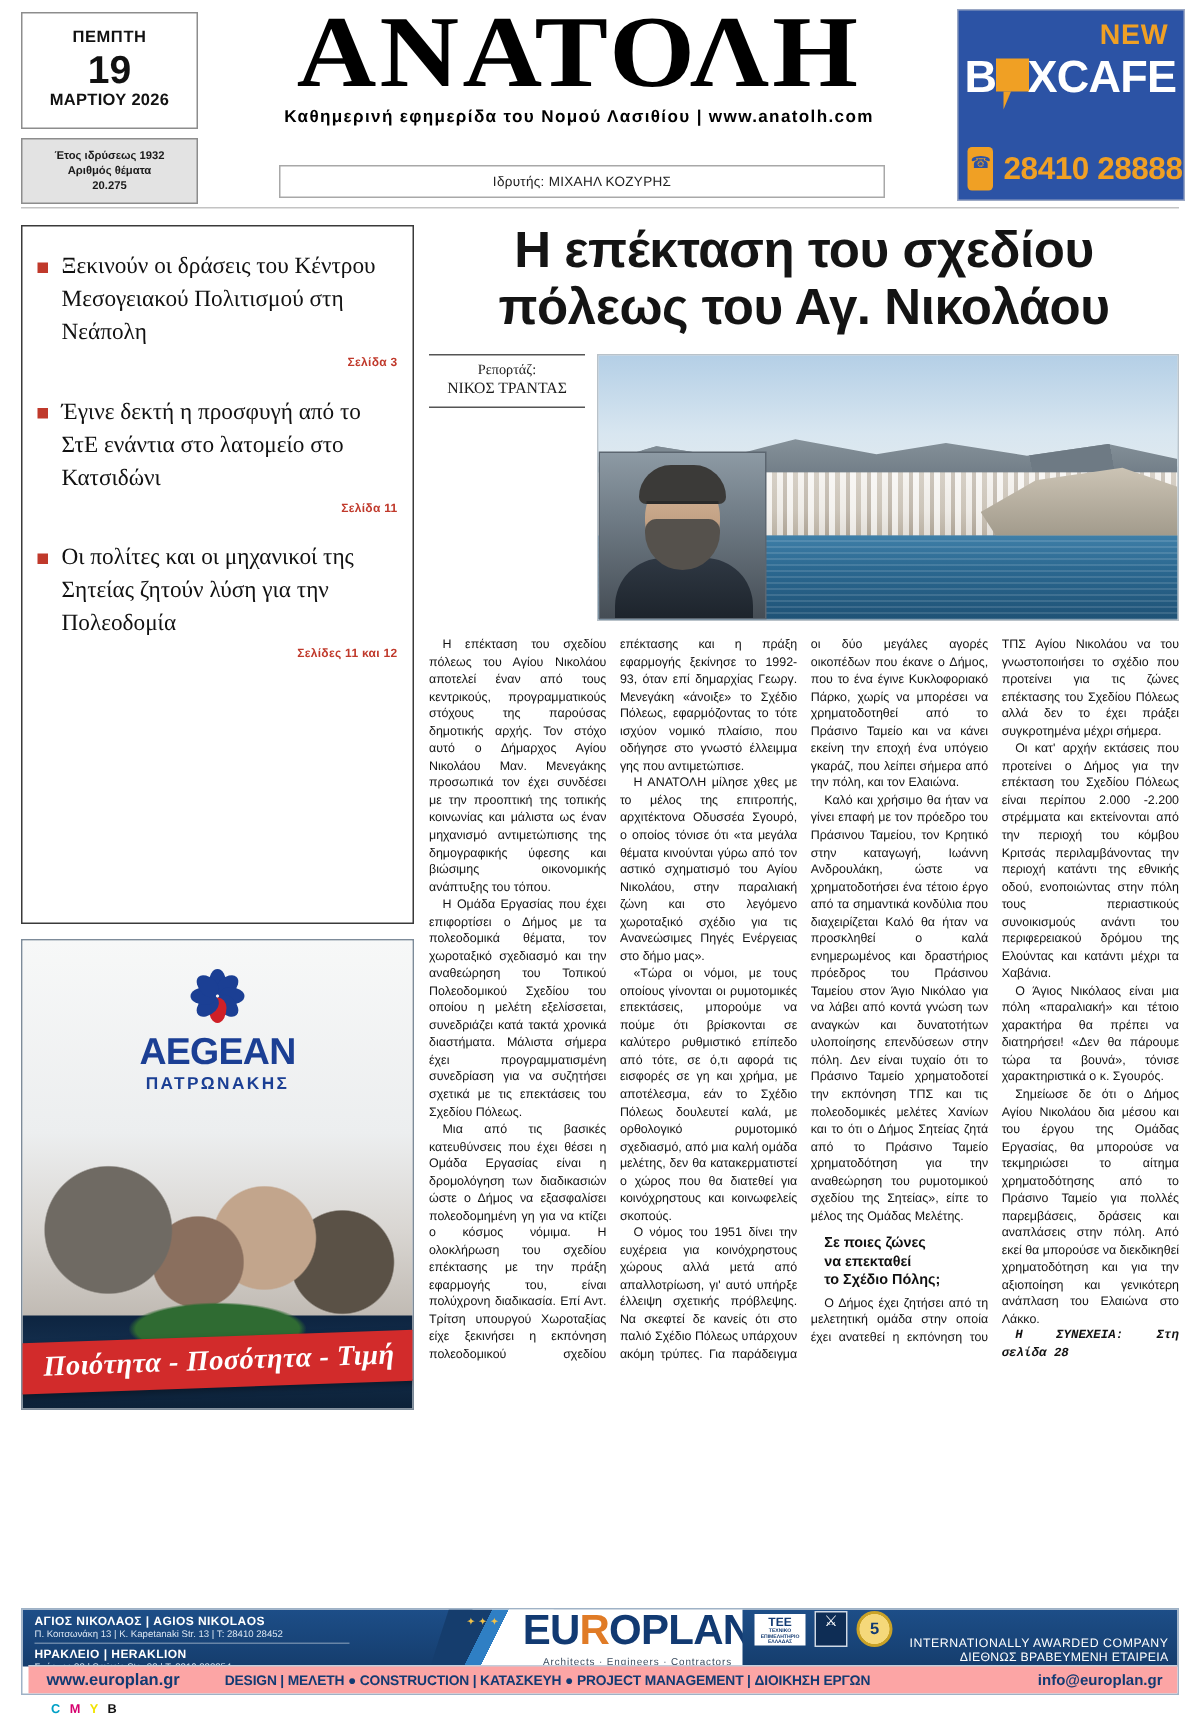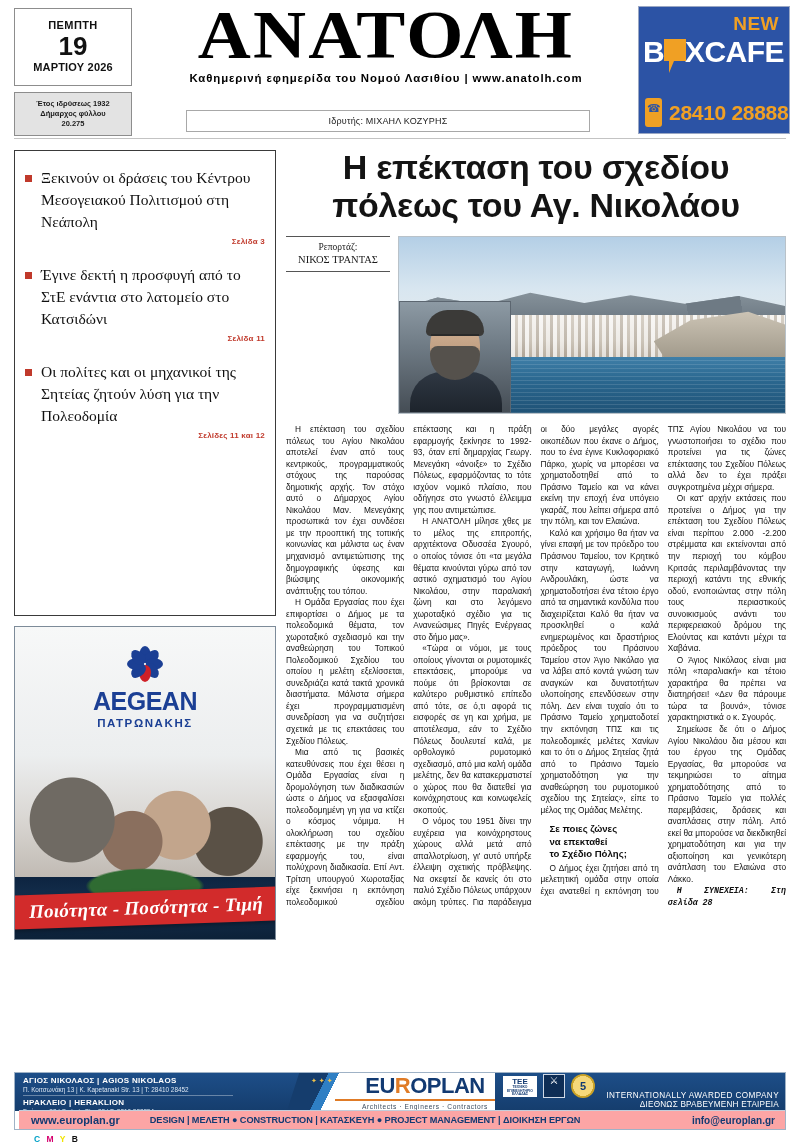--- a/index.html
+++ b/index.html
@@ -347,21 +347,21 @@
   .ep-hr { height:1px; background: rgba(255,255,255,.35); margin: 2px 0; width: 210px; }
   .ep-diag {
     position:absolute; left: 278px; top: 0; width: 70px; height: 38px;
     background: linear-gradient(100deg, #153d6d 0 38%, #2f7fc4 38% 52%, #ffffff 52% 100%);
     transform: skewX(-18deg);
   }
   .ep-logo {
     position: absolute; left: 300px; top: 1px; width: 220px; height: 37px;
     display:flex; flex-direction: column; align-items:center; justify-content:center;
   }
-  .ep-name { font-size: 22px; font-weight: bold; color: #123a72; letter-spacing: -.5px; line-height: 1; }
+  .ep-name { font-size: 28px; font-weight: bold; color: #123a72; letter-spacing: -.5px; line-height: 1; }
   .ep-name i { color: #e07b26; font-style: normal; }
   .ep-tag { font-size: 6.6px; color: #3a4b5e; letter-spacing: .6px; margin-top: 2px; }
   .ep-uline { width: 180px; height: 1.5px; background: #e07b26; margin-top: 2px; }
   .ep-stars { position:absolute; left: 296px; top: 4px; color:#f0c24a; font-size: 7px; letter-spacing:2px; }
 
   .ep-right {
     position: absolute; right: 0; top: 0; width: 290px; height: 38px;
     background: linear-gradient(180deg,#1d4e88,#153d6d);
     color:#fff;
   }
@@ -395,21 +395,21 @@
   <div class="masthead">
 
     <div class="date-box">
       <div class="date-day-name">ΠΕΜΠΤΗ</div>
       <div class="date-num">19</div>
       <div class="date-monthyear">ΜΑΡΤΙΟΥ 2026</div>
     </div>
 
     <div class="issue-box">
       <div>Έτος ιδρύσεως 1932</div>
-      <div>Δήμαρχος φύλλου</div>
+      <div>Αριθμός θέματα</div>
       <div>20.275</div>
     </div>
 
     <div class="logo-wrap">
       <div class="logo-title">ΑΝΑΤΟΛΗ</div>
       <div class="logo-sub">Καθημερινή εφημερίδα του Νομού Λασιθίου  |  www.anatolh.com</div>
     </div>
 
     <div class="founder-box">
       <span>Ιδρυτής: ΜΙΧΑΗΛ ΚΟΖΥΡΗΣ</span>

